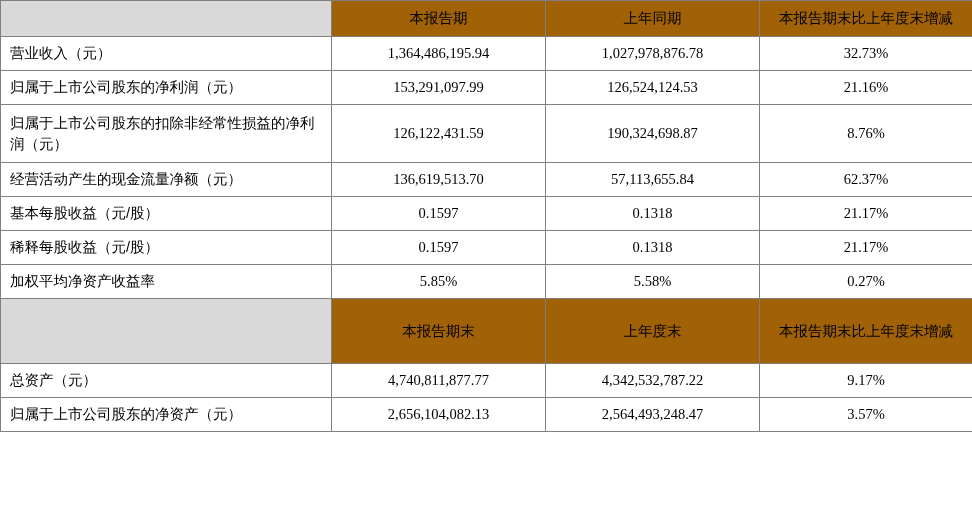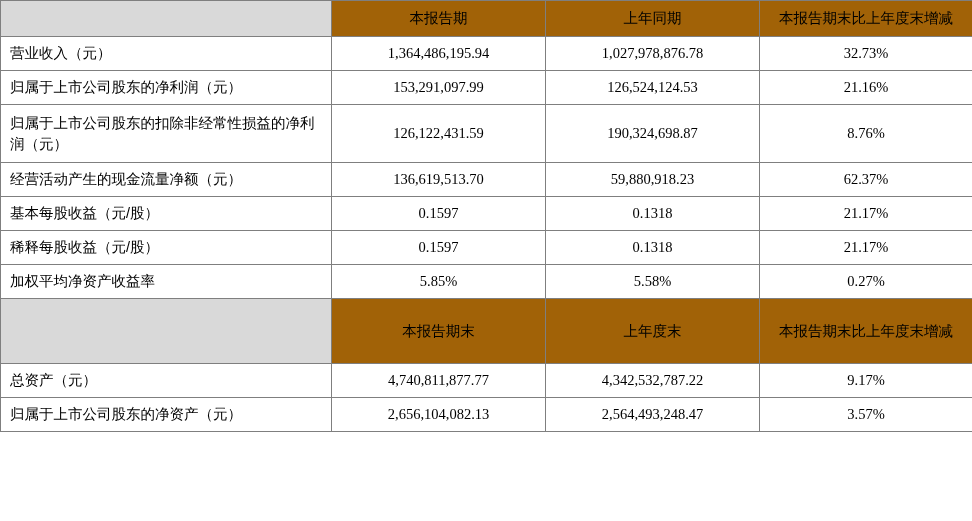--- a/index.html
+++ b/index.html
@@ -104,21 +104,21 @@
       <tr class="tall">
         <td class="label">归属于上市公司股东的扣除非经常性损益的净利润（元）</td>
         <td class="num">126,122,431.59</td>
         <td class="num">190,324,698.87</td>
         <td class="num">8.76%</td>
       </tr>
 
       <tr class="row-h">
         <td class="label">经营活动产生的现金流量净额（元）</td>
         <td class="num">136,619,513.70</td>
-        <td class="num">59,880,918.23</td>
+        <td class="num">57,113,655.84</td>
         <td class="num">62.37%</td>
       </tr>
 
       <tr class="row-h">
         <td class="label">基本每股收益（元/股）</td>
         <td class="num">0.1597</td>
         <td class="num">0.1318</td>
         <td class="num">21.17%</td>
       </tr>
 

